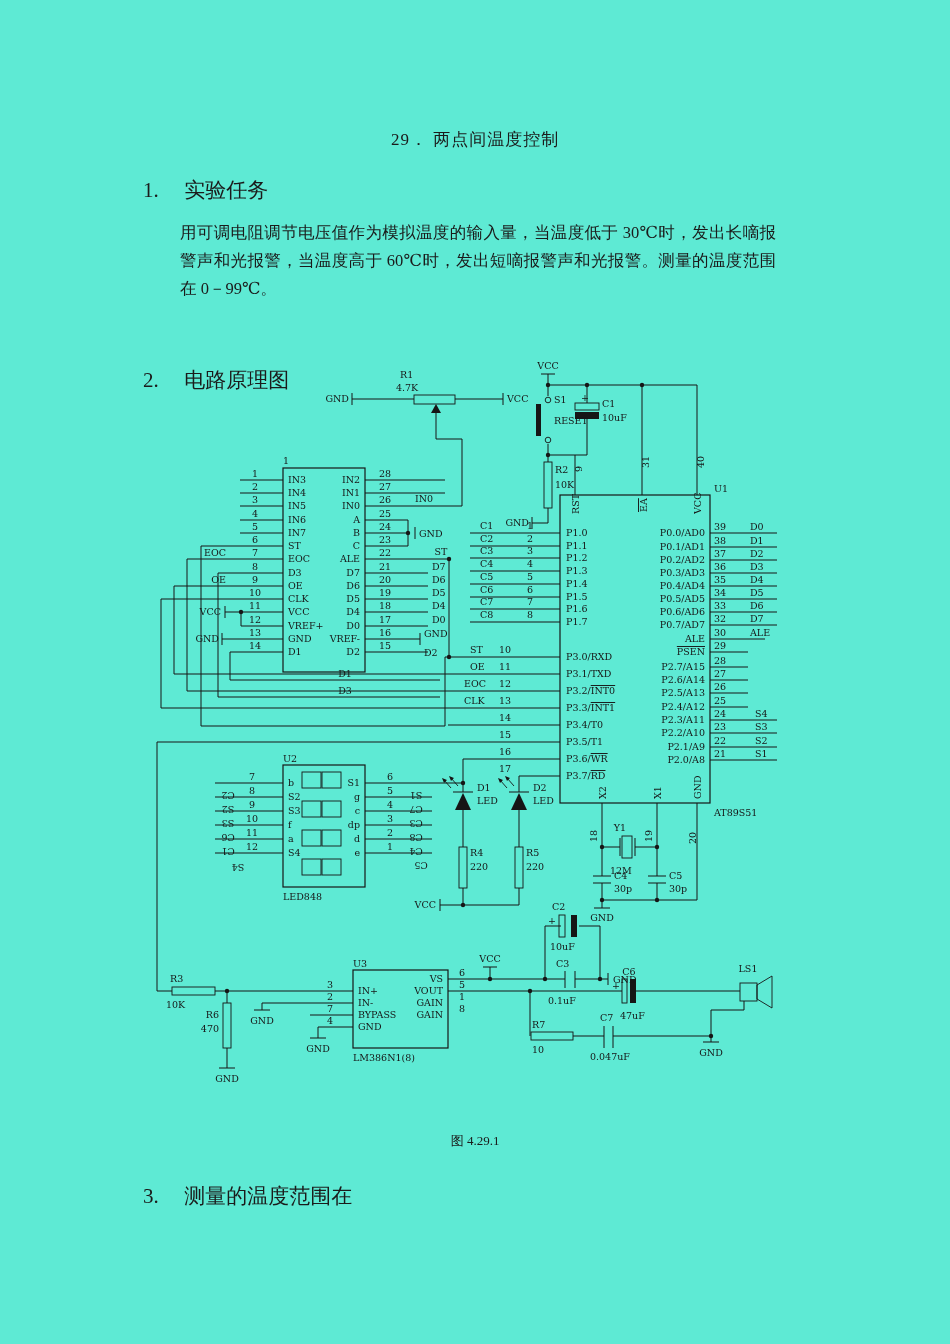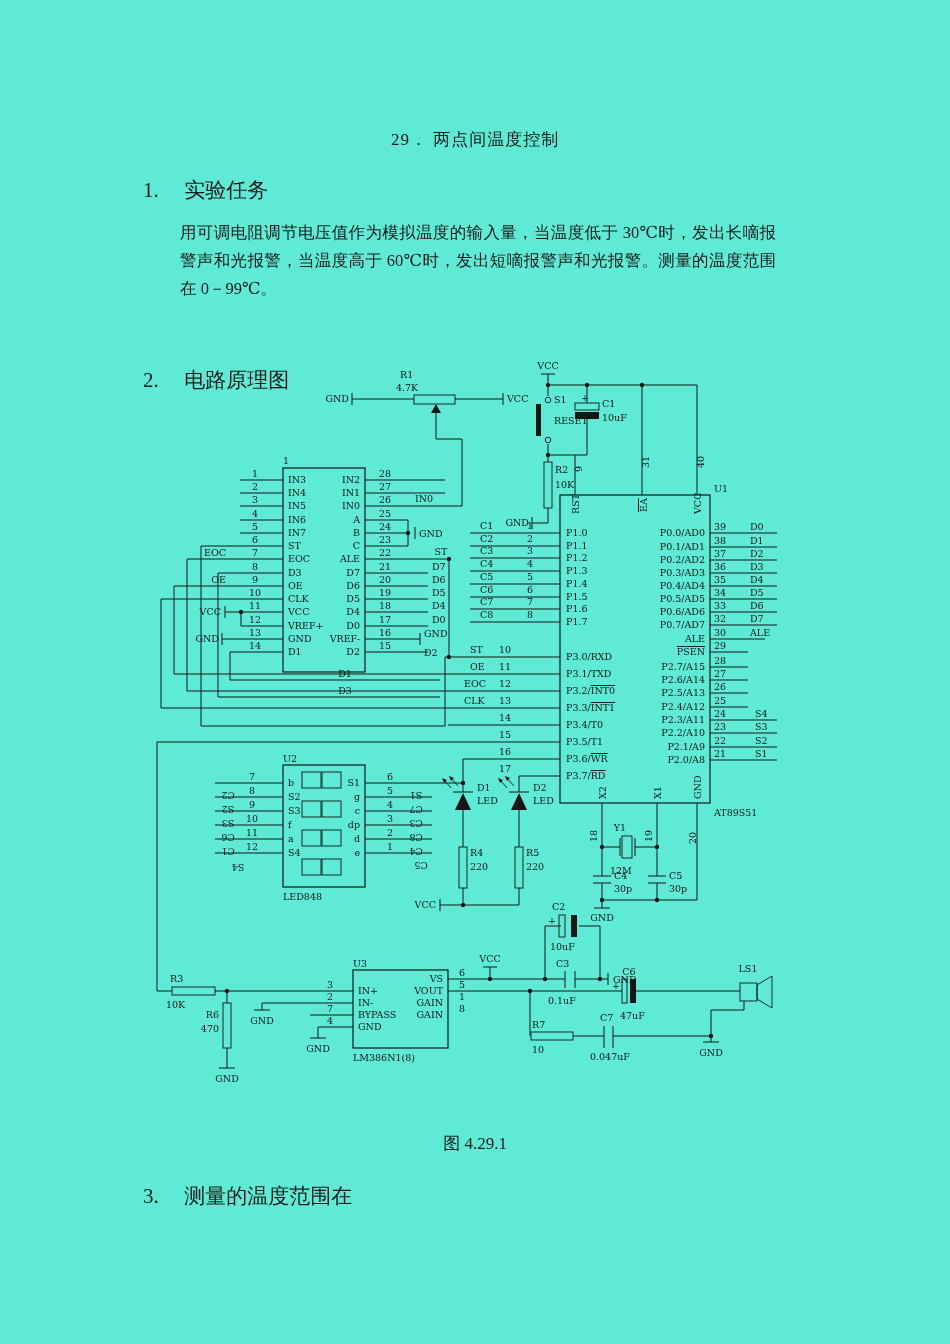--- a/index.html
+++ b/index.html
@@ -7,21 +7,21 @@
         font-family:"Liberation Serif","DejaVu Serif",serif;color:#1b1b1b;}
   .doc-title{position:absolute;top:128px;left:0;width:950px;text-align:center;
              font-size:17px;letter-spacing:1px;}
   .sec{position:absolute;left:143px;font-size:21px;}
   .sec .num{display:inline-block;min-width:36px;}
   .sec-1{top:176px;}
   .sec-2{top:322px;margin-top:44px;}
   .sec-3{top:1182px;}
   .para{position:absolute;left:180px;top:219px;width:596px;font-size:16.5px;
         line-height:28px;text-align:justify;margin:0;}
-  .caption{position:absolute;top:1132px;left:0;width:950px;text-align:center;font-size:17px;font-family:Liberation Serif, serif;}
+  .caption{position:absolute;top:1132px;left:0;width:950px;text-align:center;font-size:13px;font-family:Liberation Serif, serif;}
   svg{position:absolute;top:0;left:0;}
   .wire{fill:none;stroke:#161616;stroke-width:1;}
   .thin{fill:none;stroke:#161616;stroke-width:0.9;}
   .solid{fill:#161616;stroke:none;}
   .box{fill:none;stroke:#161616;stroke-width:1.2;}
   #schematic-labels text{fill:#161616;font-family:"DejaVu Serif","Liberation Serif",serif;}
 </style>
 </head>
 <body>
 

